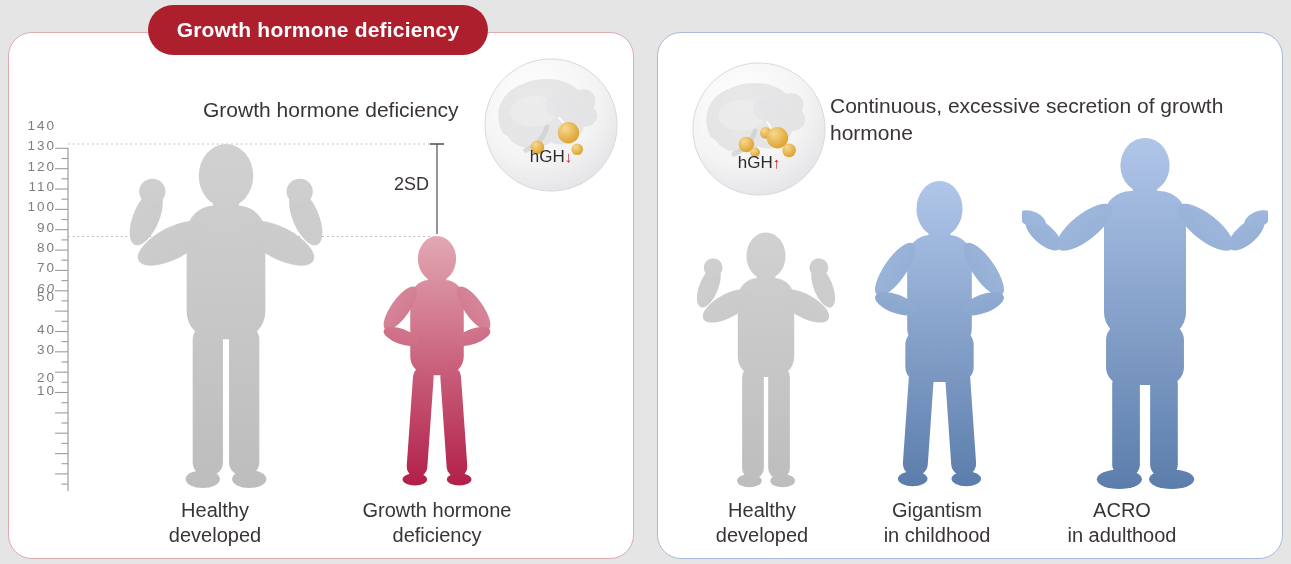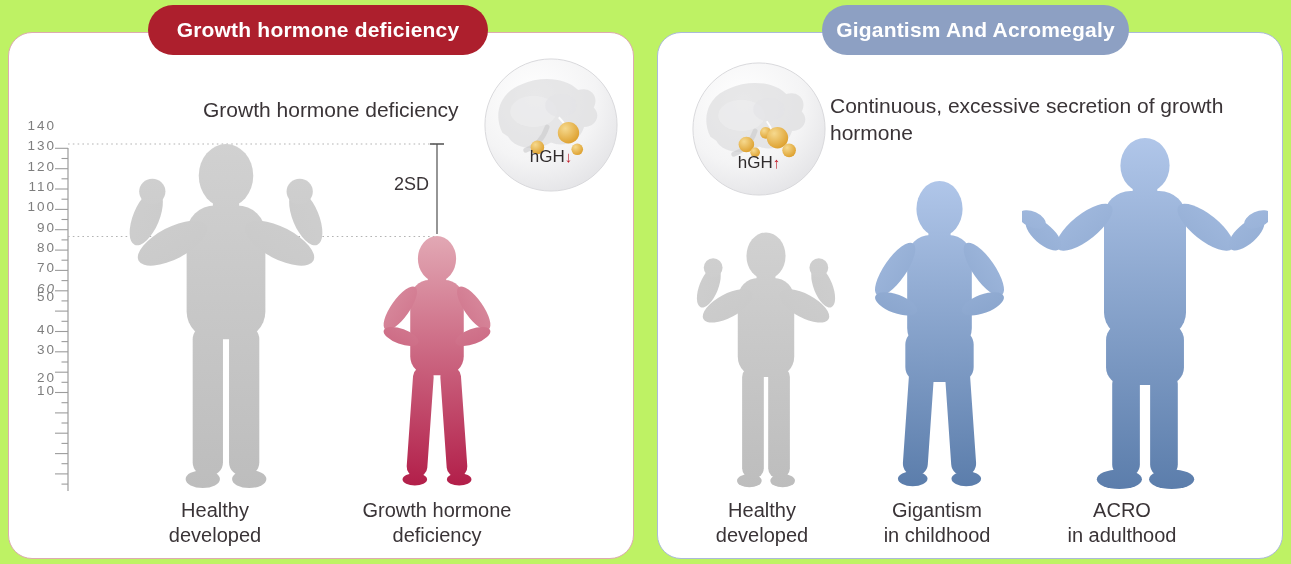--- a/index.html
+++ b/index.html
@@ -1,21 +1,21 @@
 <!DOCTYPE html>
 <html style="--badge-red-bg: #ad1f2d; --badge-blue-bg: #8da0c3; --panel-red-border: #ddabb0; --panel-blue-border: #abbad9; --text-dark: #3a3437; --scale-text: #7d7d7d; --ruler-line: #9c9c9c; --dotted-line: #b3b3b3; --measure-line: #4f4f4f; --arrow-red: #c2202e; --gold-dot-light: #f6d98e; --gold-dot-dark: #dd9f2c; --gray-top: #d1d1d1; --gray-bottom: #bdbdbd; --red-top: #e2a8b4; --red-bottom: #b21e49; --blue-top: #b0c6e9; --blue-bottom: #5b7dab;"><head>
 <meta charset="utf-8">
 <style>
   * { margin: 0; padding: 0; box-sizing: border-box; }
   html,body { background:#ffffff; }
   #stage {
     position: relative;
     width: 1291px;
     height: 564px;
-    background: #bef264;
+    background: #e5e5e5;
     font-family: "Liberation Sans", sans-serif;
     overflow: hidden;
   }
   .panel {
     position: absolute;
     top: 32px;
     height: 527px;
     background: #ffffff;
     border-radius: 24px;
   }
@@ -91,21 +91,20 @@
 </style>
 </head>
 <body>
 
 <div id="stage">
 
   <div class="panel" id="panel-left"></div>
   <div class="panel" id="panel-right"></div>
 
   <div class="badge" id="badge-left">Growth hormone deficiency</div>
-  <div class="badge" id="badge-right">Gigantism And Acromegaly</div>
 
   <div class="heading" id="left-heading">Growth hormone deficiency</div>
   <div class="heading" id="right-description">Continuous, excessive secretion of growth hormone</div>
 
   <div id="scale-labels">
       <div class="scale-label" style="top: 118px;">140</div>
       <div class="scale-label" style="top: 138.35px;">130</div>
       <div class="scale-label" style="top: 158.7px;">120</div>
       <div class="scale-label" style="top: 179.05px;">110</div>
       <div class="scale-label" style="top: 199.4px; padding-left: 16px;">100</div>

